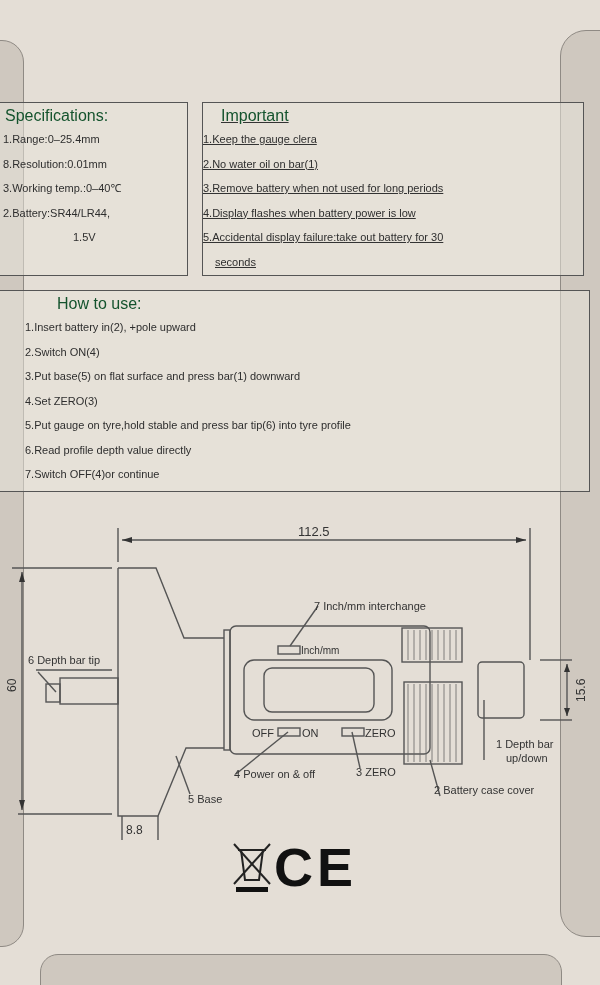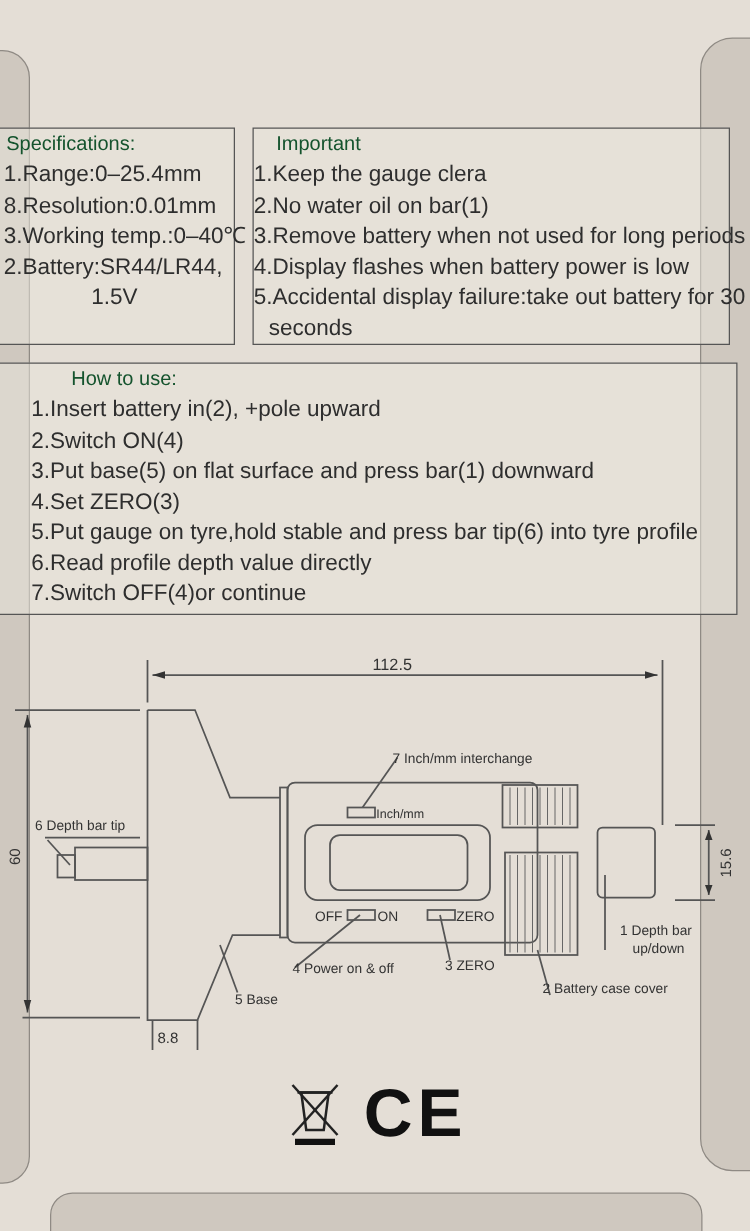--- a/index.html
+++ b/index.html
@@ -3,34 +3,34 @@
 <meta charset="utf-8">
 <style>
   html,body{margin:0;padding:0;}
   body{width:600px;height:985px;position:relative;overflow:hidden;background:#e4ded6;font-family:"Liberation Sans",sans-serif;color:#333;}
   .flap{position:absolute;background:#cfc8bf;border:1.5px solid #8f8a84;}
   #flap-left{left:-40px;top:40px;width:62px;height:905px;border-radius:0 22px 22px 0;}
   #flap-right{left:560px;top:30px;width:80px;height:905px;border-radius:26px 0 0 26px;}
   #flap-bottom{left:40px;top:954px;width:520px;height:60px;border-radius:18px 18px 0 0;}
   .box{position:absolute;border:1.8px solid #555;background:rgba(232,227,219,0.55);}
   #specs{left:-4px;top:102px;width:190px;height:172px;}
-  #important{left:202px;top:102px;width:380px;height:172px;}
+  #important{left:202px;top:102px;width:380px;height:172px;text-decoration:underline;}
   #howto{left:-4px;top:290px;width:592px;height:200px;}
   .title{font-size:16px;color:#14532d;margin:4px 0 2px 8px;}
-  .line{font-size:18px;color:#2e2e2e;line-height:24.5px;white-space:nowrap;}
+  .line{font-size:11px;color:#2e2e2e;line-height:24.5px;white-space:nowrap;}
   #specs .line{margin-left:6px;}
   #important .line{}
   #important .title{margin-left:18px;}
   #howto .title{margin-left:28px;padding-left:32px;}
   #howto .line{margin-left:28px;}
   .indent{padding-left:70px;}
   .indent2{padding-left:12px;}
   svg text{font-family:"Liberation Sans",sans-serif;fill:#333;}
   #diagram{position:absolute;left:0;top:510px;}
-  #marks{position:absolute;left:230px;top:860px;display:flex;align-items:center;gap:17px;}
+  #marks{position:absolute;left:230px;top:836px;display:flex;align-items:center;gap:0;}
 </style>
 </head>
 <body>
 
 <div class="flap" id="flap-left"></div>
 <div class="flap" id="flap-right"></div>
 <div class="flap" id="flap-bottom"></div>
 
 <div class="box" id="specs">
   <div class="title">Specifications:</div>

